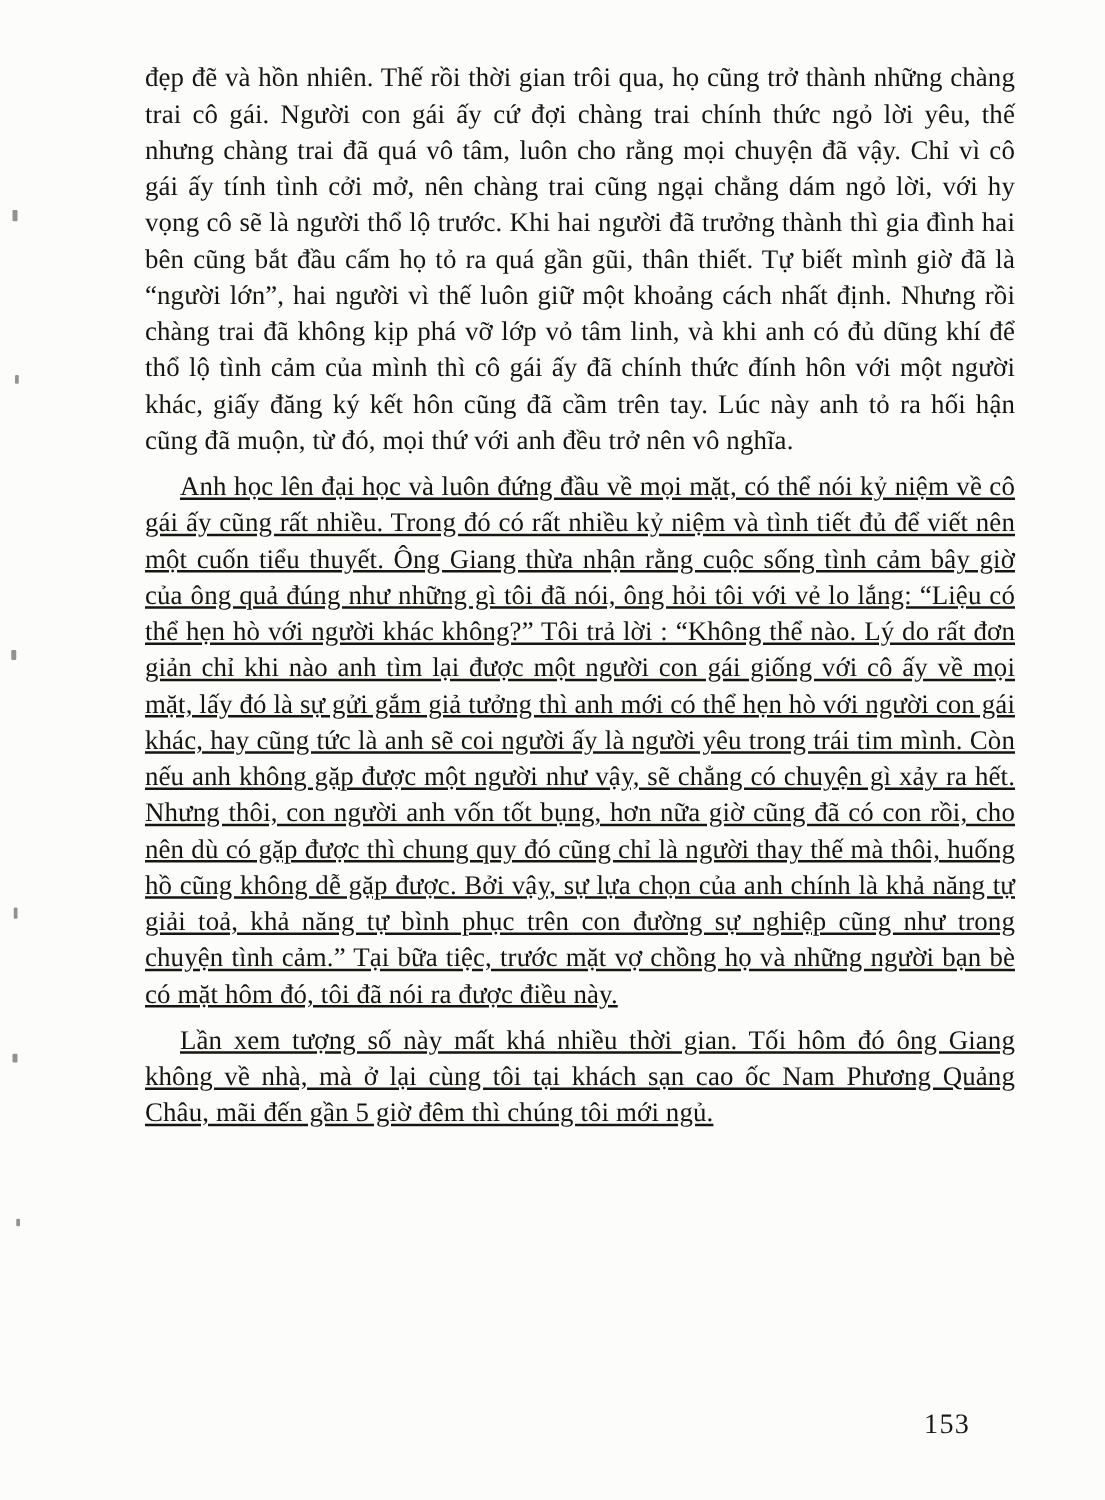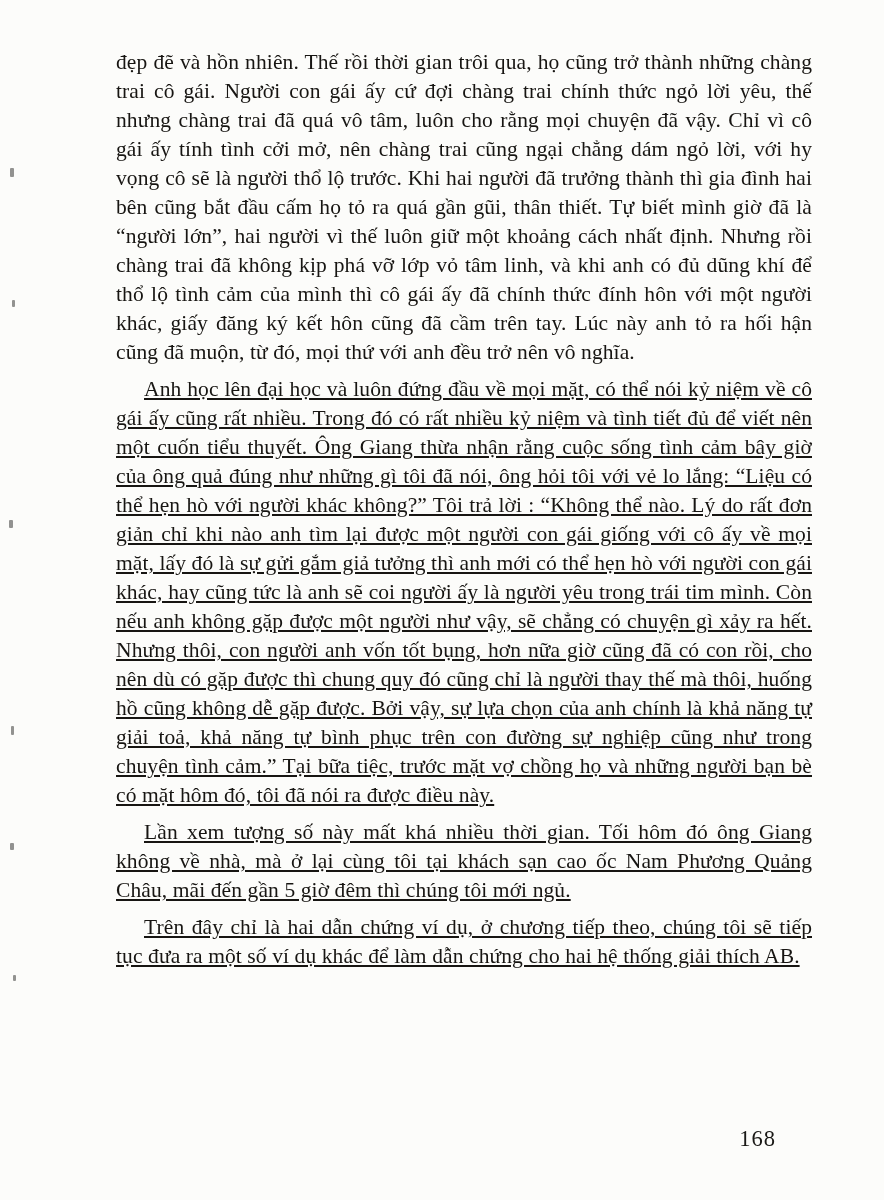--- a/index.html
+++ b/index.html
@@ -63,24 +63,23 @@
 </style>
 </head>
 <body>
 
 <div class="page">
 
   <div class="text-block">
     <p>đẹp đẽ và hồn nhiên. Thế rồi thời gian trôi qua, họ cũng trở thành những chàng trai cô gái. Người con gái ấy cứ đợi chàng trai chính thức ngỏ lời yêu, thế nhưng chàng trai đã quá vô tâm, luôn cho rằng mọi chuyện đã vậy. Chỉ vì cô gái ấy tính tình cởi mở, nên chàng trai cũng ngại chẳng dám ngỏ lời, với hy vọng cô sẽ là người thổ lộ trước. Khi hai người đã trưởng thành thì gia đình hai bên cũng bắt đầu cấm họ tỏ ra quá gần gũi, thân thiết. Tự biết mình giờ đã là “người lớn”, hai người vì thế luôn giữ một khoảng cách nhất định. Nhưng rồi chàng trai đã không kịp phá vỡ lớp vỏ tâm linh, và khi anh có đủ dũng khí để thổ lộ tình cảm của mình thì cô gái ấy đã chính thức đính hôn với một người khác, giấy đăng ký kết hôn cũng đã cầm trên tay. Lúc này anh tỏ ra hối hận cũng đã muộn, từ đó, mọi thứ với anh đều trở nên vô nghĩa.</p>
     <p class="indent">Anh học lên đại học và luôn đứng đầu về mọi mặt, có thể nói kỷ niệm về cô gái ấy cũng rất nhiều. Trong đó có rất nhiều kỷ niệm và tình tiết đủ để viết nên một cuốn tiểu thuyết. Ông Giang thừa nhận rằng cuộc sống tình cảm bây giờ của ông quả đúng như những gì tôi đã nói, ông hỏi tôi với vẻ lo lắng: “Liệu có thể hẹn hò với người khác không?” Tôi trả lời : “Không thể nào. Lý do rất đơn giản chỉ khi nào anh tìm lại được một người con gái giống với cô ấy về mọi mặt, lấy đó là sự gửi gắm giả tưởng thì anh mới có thể hẹn hò với người con gái khác, hay cũng tức là anh sẽ coi người ấy là người yêu trong trái tim mình. Còn nếu anh không gặp được một người như vậy, sẽ chẳng có chuyện gì xảy ra hết. Nhưng thôi, con người anh vốn tốt bụng, hơn nữa giờ cũng đã có con rồi, cho nên dù có gặp được thì chung quy đó cũng chỉ là người thay thế mà thôi, huống hồ cũng không dễ gặp được. Bởi vậy, sự lựa chọn của anh chính là khả năng tự giải toả, khả năng tự bình phục trên con đường sự nghiệp cũng như trong chuyện tình cảm.” Tại bữa tiệc, trước mặt vợ chồng họ và những người bạn bè có mặt hôm đó, tôi đã nói ra được điều này.</p>
     <p class="indent">Lần xem tượng số này mất khá nhiều thời gian. Tối hôm đó ông Giang không về nhà, mà ở lại cùng tôi tại khách sạn cao ốc Nam Phương Quảng Châu, mãi đến gần 5 giờ đêm thì chúng tôi mới ngủ.</p>
-    <p class="indent">Trên đây chỉ là hai dẫn chứng ví dụ, ở chương tiếp theo, chúng tôi sẽ tiếp tục đưa ra một số ví dụ khác để làm dẫn chứng cho hai hệ thống giải thích AB.</p>
   </div>
 
-  <div class="page-number">168</div>
+  <div class="page-number">153</div>
 
   <div class="speck sp1"></div>
   <div class="speck sp2"></div>
   <div class="speck sp3"></div>
   <div class="speck sp4"></div>
   <div class="speck sp5"></div>
   <div class="speck sp6"></div>
 
 </div>
 

